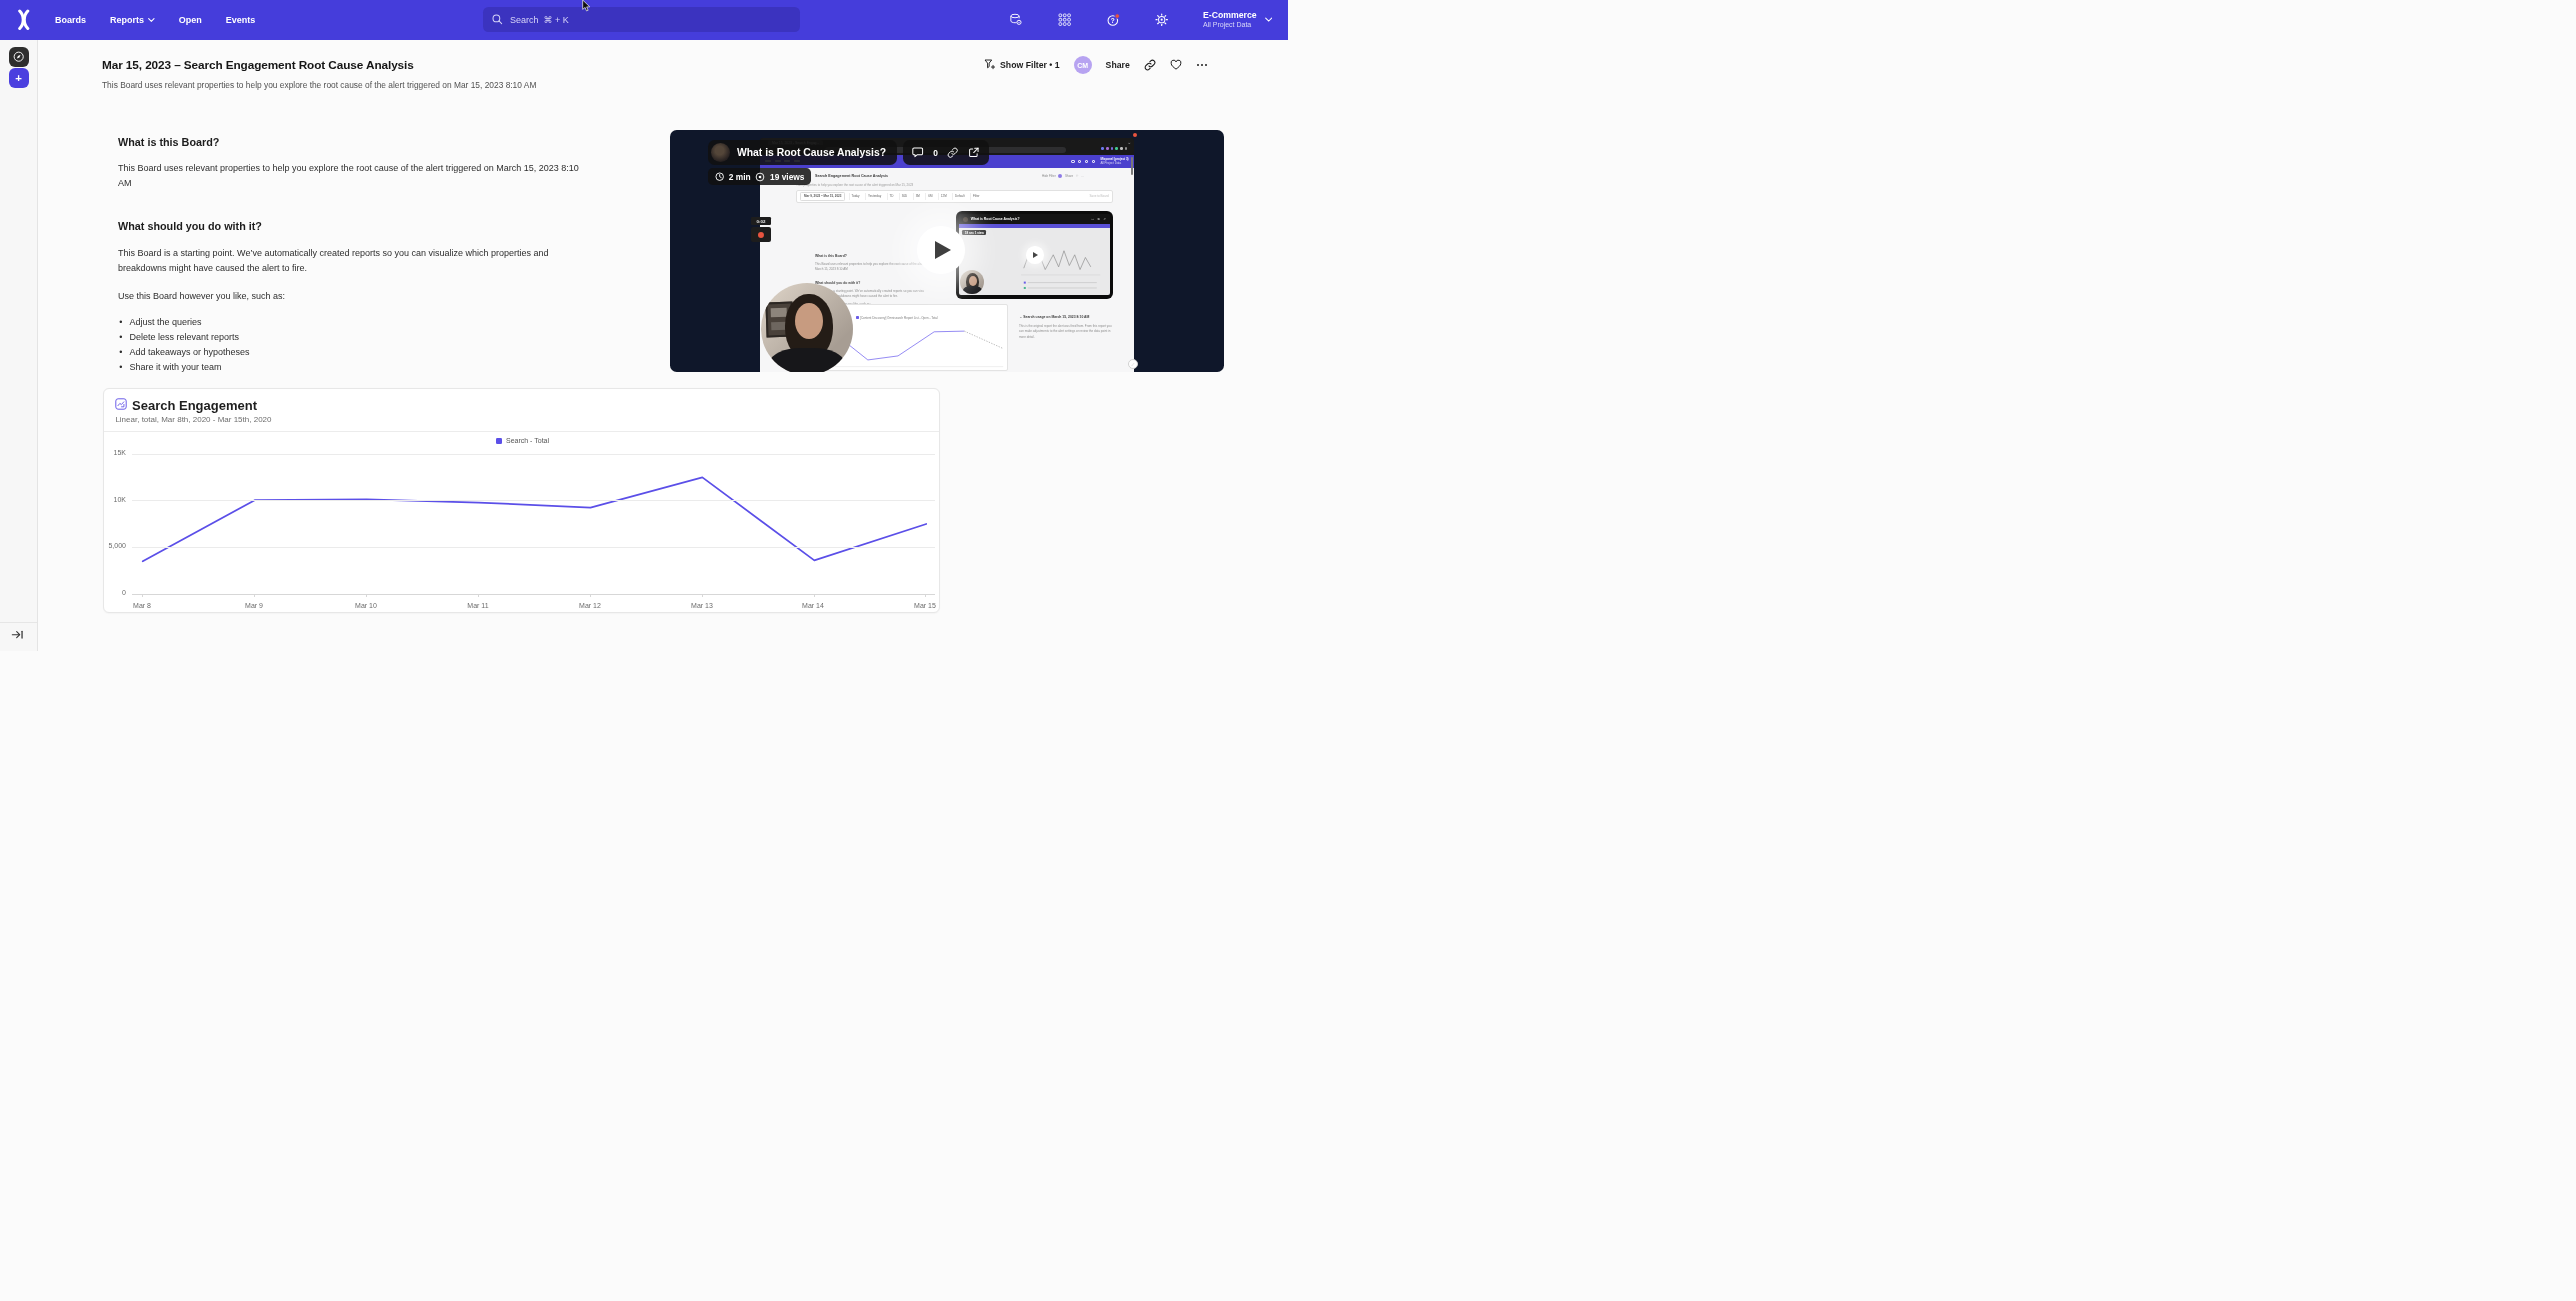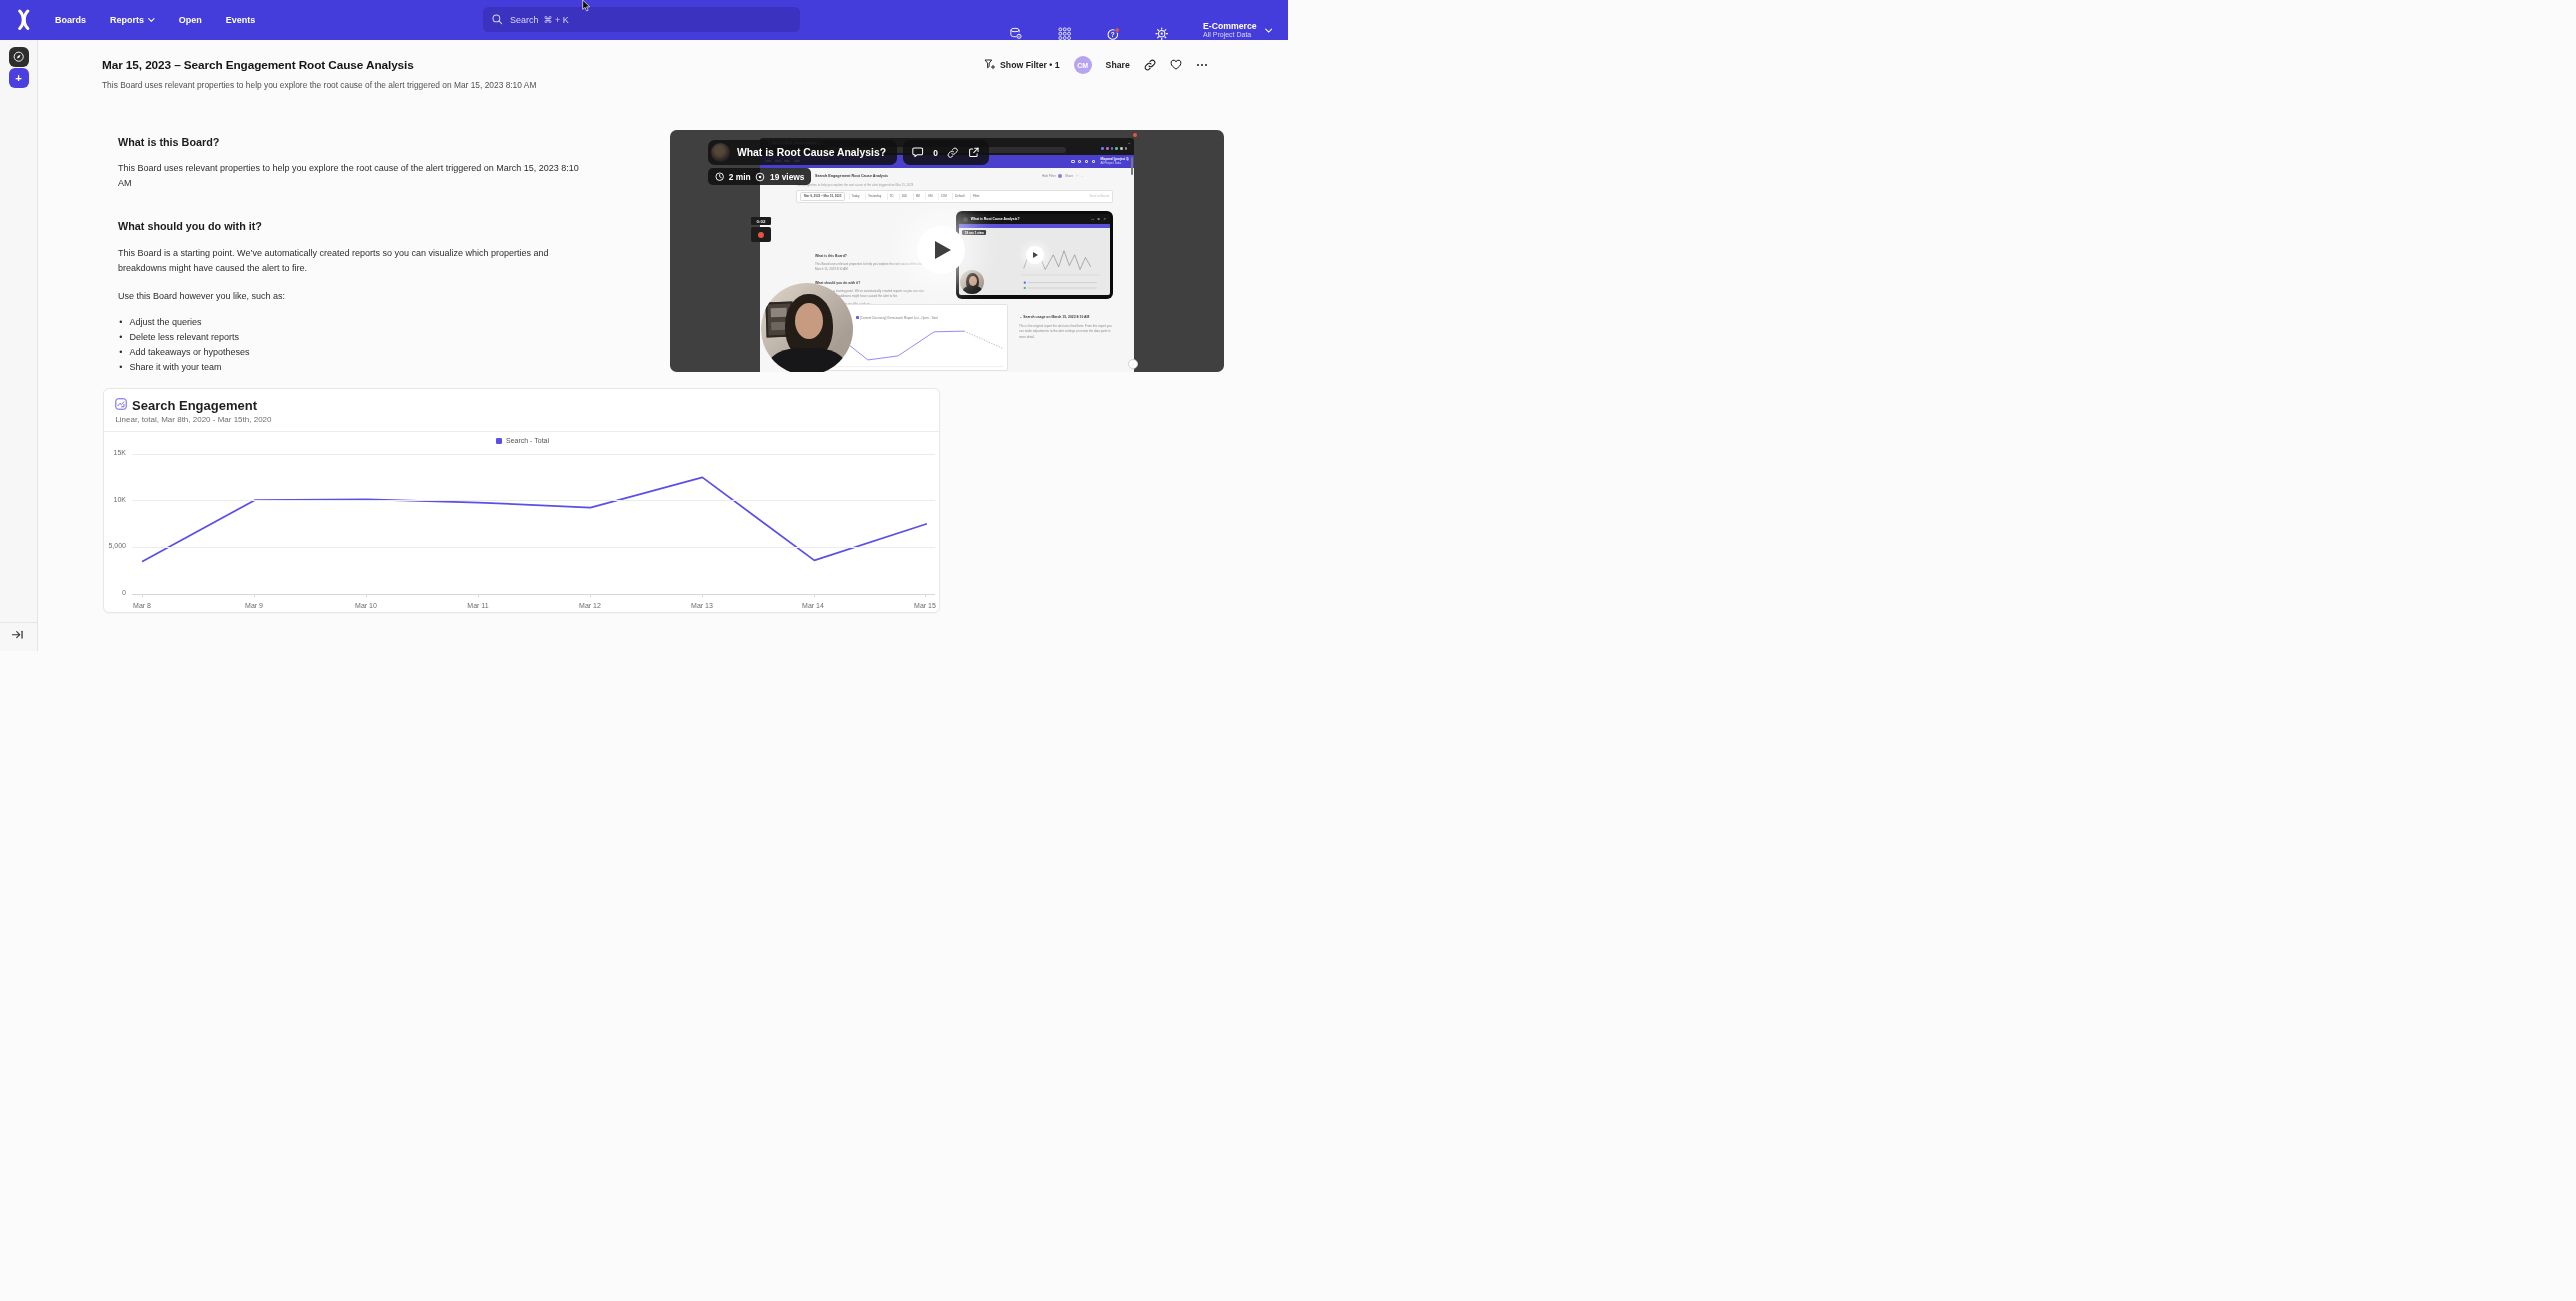--- a/index.html
+++ b/index.html
@@ -8,21 +8,21 @@
           font-family:"Liberation Sans",sans-serif;background:#fbfbfb;color:#1f1f1f;}
 
   
   .topnav{position:absolute;left:0;top:0;width:1288px;height:40px;background:#453DDB;z-index:30;}
   .logo{position:absolute;left:13.4px;top:9.4px;width:21.5px;height:21.5px;}
   .navitems{position:absolute;left:55px;top:0;height:40px;display:flex;align-items:center;gap:24px;}
   .navitem{color:#fff;font-size:9px;font-weight:600;display:flex;align-items:center;gap:4px;cursor:default;}
   .searchbar{position:absolute;left:483px;top:7.4px;width:317px;height:25px;background:#3B33BF;
              border-radius:5.4px;display:flex;align-items:center;padding:0 9.4px;gap:6.7px;}
   .searchtext{color:#D7D5F8;font-size:9px;}
-  .nav-right{position:absolute;right:16px;top:0;height:40px;display:flex;align-items:flex-end;gap:35px;}
+  .nav-right{position:absolute;right:16px;top:0;height:40px;display:flex;align-items:center;gap:35px;}
   .nav-icon{width:13.4px;height:13.4px;position:relative;}
   .projectblock{display:flex;align-items:center;gap:8px;color:#fff;}
   .projectname{font-size:8.7px;font-weight:700;line-height:10.8px;}
   .projectscope{font-size:7px;color:rgba(255,255,255,.78);line-height:8.7px;}
 
   
   .rail{position:absolute;left:0;top:40px;width:38px;height:611px;background:#f7f7f7;border-right:0.7px solid #e4e4e4;z-index:20;}
   .railbtn{position:absolute;left:8.7px;width:20px;height:20px;border-radius:6px;display:flex;align-items:center;justify-content:center;}
   .railbtn.dark{top:6.7px;background:#2E2E2E;}
   .railbtn.purple{top:28px;background:#4B3FDF;color:#fff;font-size:11.4px;font-weight:600;}
@@ -42,21 +42,21 @@
   
   .intro{position:absolute;left:118px;top:136px;width:475px;}
   .intro h3{margin:0;font-size:10.8px;font-weight:700;color:#1c1c1c;}
   .intro .h2{margin-top:29px;}
   .intro p{margin:13.4px 0 0;font-size:9px;line-height:15px;color:#2e2e2e;}
   .intro ul{margin:10.8px 0 0;padding:0;list-style:none;}
   .intro li{font-size:9px;line-height:15px;color:#2e2e2e;padding-left:11.4px;position:relative;}
   .intro li::before{content:"•";position:absolute;left:1.3px;}
 
   
-  .vcard{position:absolute;left:670px;top:130px;width:554px;height:242px;background:#404040;border-radius:6.7px;overflow:hidden;z-index:5;}
+  .vcard{position:absolute;left:670px;top:130px;width:554px;height:242px;background:#0f172a;border-radius:6.7px;overflow:hidden;z-index:5;}
   .vc-screen{position:absolute;left:90px;top:8px;width:374px;height:234px;}
   .vc-chrome{position:absolute;left:0;top:0;width:374px;height:17px;background:#191919;border-radius:2.7px 2.7px 0 0;}
   .vc-tab{position:absolute;left:8px;top:2px;font-size:3.4px;color:#9a9a9a;background:#2a2a2a;border-radius:2px 2px 0 0;padding:0.7px 4px;}
   .vc-url{position:absolute;left:65px;top:8.7px;width:241px;height:6px;background:#2e2e30;border-radius:3.4px;}
   .vc-dots{position:absolute;right:6.7px;top:9.4px;display:flex;gap:2px;}
   .vc-dots i{width:2.7px;height:2.7px;border-radius:50%;display:block;}
   .vc-nav{position:absolute;left:0;top:17px;width:374px;height:13.4px;background:#4B40CE;}
   .vc-nav .mini-menu{position:absolute;left:5.4px;top:5.4px;display:flex;gap:3.4px;}
   .vc-nav .mini-menu i{width:6px;height:1.3px;background:rgba(255,255,255,.6);border-radius:0.7px;display:block;}
   .vc-proj{position:absolute;right:5.4px;top:2px;text-align:left;color:#fff;font-size:3px;line-height:4px;font-weight:700;}

